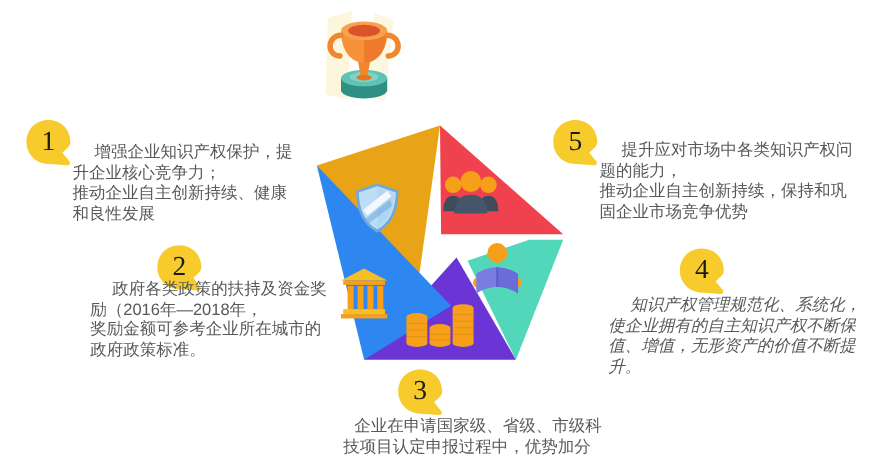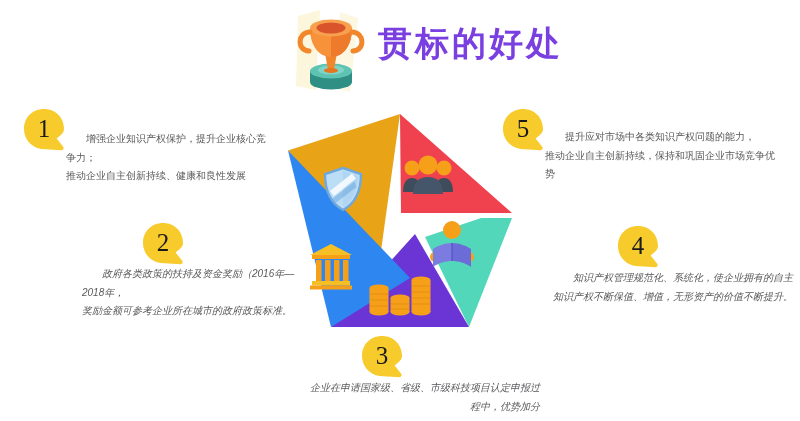--- a/index.html
+++ b/index.html
@@ -80,38 +80,38 @@
     height: 42px;
     line-height: 42px;
     text-align: center;
     font-size: 25px;
     color: #1a1a1a;
     font-family: "Liberation Serif", "DejaVu Serif", serif;
     font-weight: normal;
   }
   .body-text {
     position: absolute;
-    font-size: 10px;
+    font-size: 15px;
     line-height: 18.5px;
     color: #58595b;
     white-space: pre-line;
   }
 
   
   #info-1 { left: 20px;  top: 108px; width: 250px; }
   #info-1 .badge { left: 3px; top: 0px; }
   #info-1 .body-text { left: 46px; top: 22px; width: 205px; text-indent: 20px; }
 
   #info-2 { left: 82px;  top: 222px; width: 240px; }
   #info-2 .badge { left: 60px; top: 0px; }
-  #info-2 .body-text { left: 0px; top: 43px; width: 220px; text-indent: 20px; font-style: italic; }
+  #info-2 .body-text { left: 0px; top: 32px; width: 220px; text-indent: 20px; }
 
   #info-3 { left: 285px; top: 335px; width: 255px; }
   #info-3 .badge { left: 76px; top: 0px; }
-  #info-3 .body-text { left: 0px; top: 44px; width: 255px; text-align: right; text-indent: 20px; font-style: italic; }
+  #info-3 .body-text { left: 12px; top: 44px; width: 255px; text-align: center; text-indent: 20px; }
 
   #info-4 { left: 545px; top: 225px; width: 250px; }
   #info-4 .badge { left: 72px; top: 0px; }
   #info-4 .body-text { left: 8px; top: 44px; width: 242px; text-indent: 20px; font-style: italic; }
 
   #info-5 { left: 497px; top: 108px; width: 280px; }
   #info-5 .badge { left: 5px; top: 0px; }
   #info-5 .body-text { left: 48px; top: 20px; width: 232px; text-indent: 20px; }
 </style>
 </head>
@@ -139,21 +139,20 @@
         <path d="M41 22 L62 22 C62 40 53 51 41 51 Z" fill="#EE7A2C"></path>
 
         <ellipse cx="41" cy="22" rx="21" ry="8.5" fill="#F9A04E"></ellipse>
         <ellipse cx="41" cy="22" rx="14.5" ry="5.5" fill="#D9542B"></ellipse>
 
         <path d="M20 26 C8 26 6 44 19 45" stroke="#F2862B" stroke-width="5" fill="none" stroke-linecap="round"></path>
         <path d="M62 26 C74 26 76 44 63 45" stroke="#F2862B" stroke-width="5" fill="none" stroke-linecap="round"></path>
       </svg>
     </div>
 
-    <div id="title-text">贯标的好处</div>
   </div>
 
   <div id="pentagon-wrap">
     <svg width="302" height="245" viewBox="0 0 302 245">
 
       <polygon points="39,44.4 151,8 131,152" fill="#E8A317"></polygon>
 
       <polygon points="151,8 263,107 152,107" fill="#F0414F"></polygon>
 
       <polygon points="232,112 263,112 220,221 176,131" fill="#53D7BB"></polygon>

